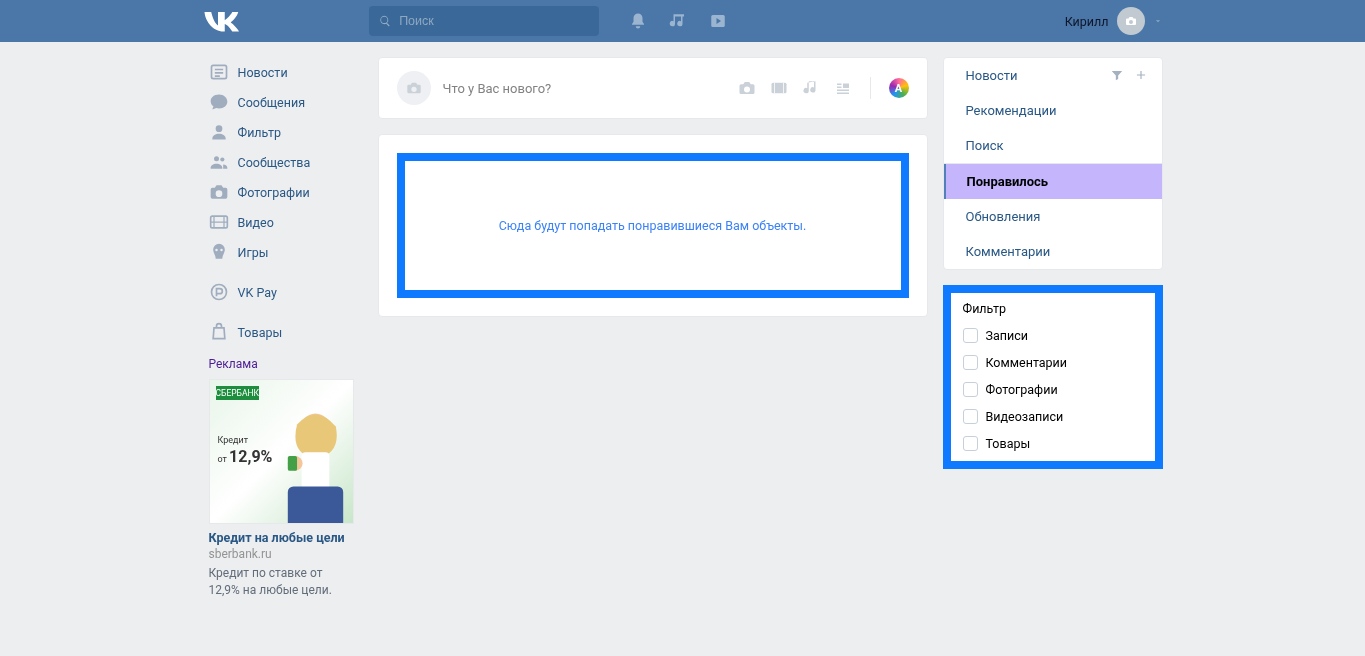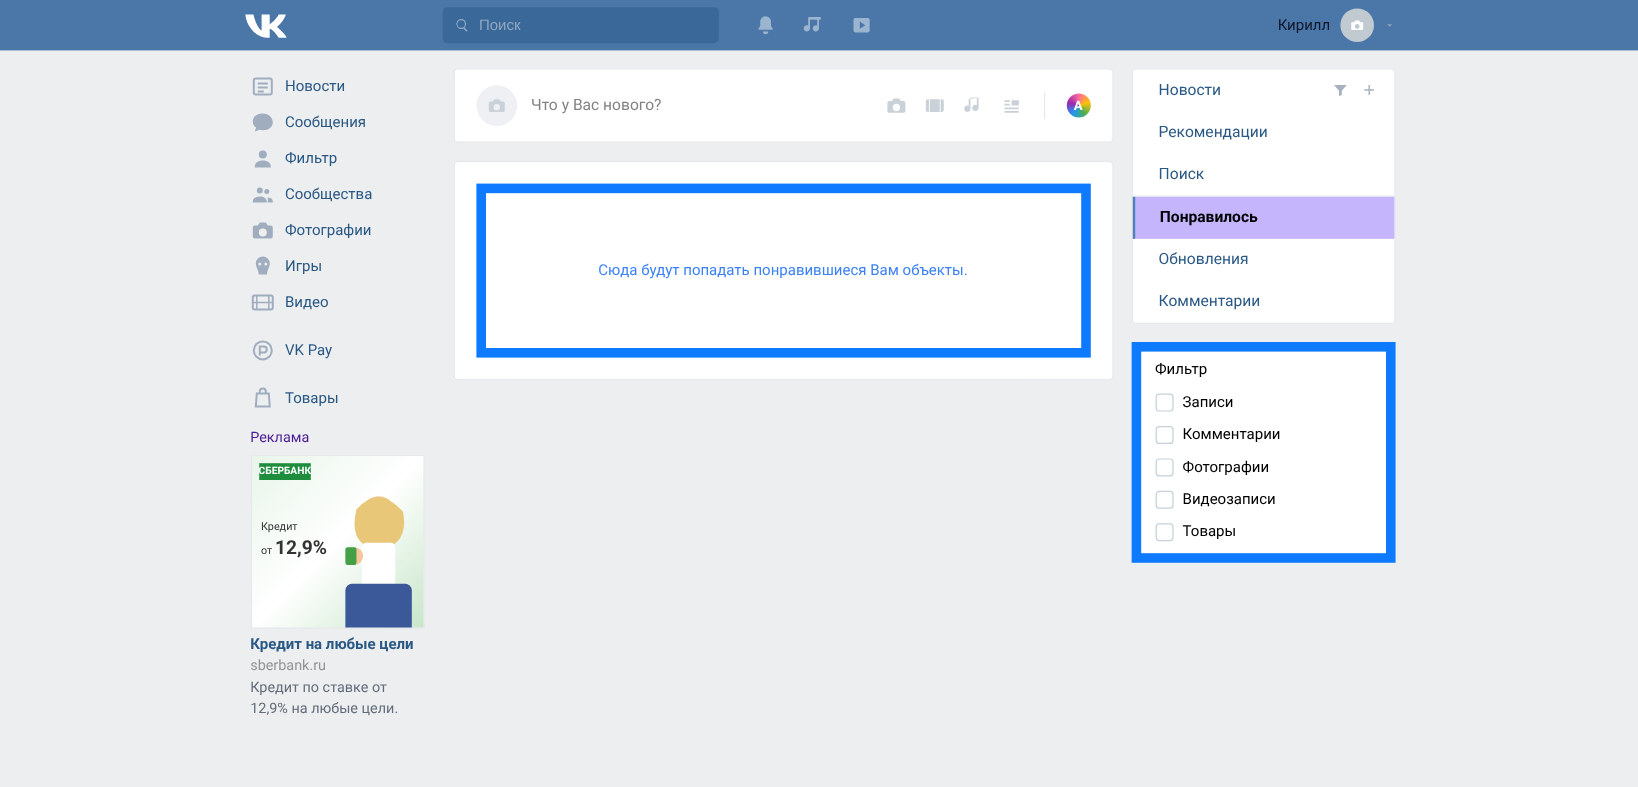--- a/index.html
+++ b/index.html
@@ -92,21 +92,21 @@
     .ad-img {
       width: 145px; height: 145px;
       background: linear-gradient(135deg,#e8f5e9 0%, #fff 50%, #c8e6c9 100%);
       border: 1px solid #e7e8ec;
       position: relative;
       overflow: hidden;
     }
     .ad-brand {
       position: absolute; top: 6px; left: 6px;
       background: #1e8e3e; color: #fff;
-      font-size: 8.5px; font-weight: bold;
+      font-size: 8.5px; font-weight: normal;
       padding: 2px 0;
     }
     .ad-rate {
       position: absolute; top: 55px; left: 8px;
       color: #333; font-size: 9px; line-height: 1.3;
     }
     .ad-rate b { font-size: 16px; }
     .ad-person {
       position: absolute; right: -10px; bottom: -5px;
       width: 95px; height: 120px;
@@ -253,30 +253,30 @@
         <span>Сообщества</span>
       </a>
     <a class="nav-item">
         <svg viewBox="0 0 24 24">
           <path d="M4 7h3l2-3h6l2 3h3a2 2 0 012 2v9a2 2 0 01-2 2H4a2 2 0 01-2-2V9a2 2 0 012-2zm8 3a4 4 0 100 8 4 4 0 000-8z"></path>
         </svg>
         <span>Фотографии</span>
       </a>
     <a class="nav-item">
         <svg viewBox="0 0 24 24">
-          <path d="M12 2a7 7 0 017 7c0 4-3 7-3 11H8c0-4-3-7-3-11a7 7 0 017-7zm-3 6a1.5 1.5 0 100 3 1.5 1.5 0 000-3zm6 0a1.5 1.5 0 100 3 1.5 1.5 0 000-3z"></path>
-        </svg>
-        <span>Игры</span>
-      </a>
-    <a class="nav-item">
-        <svg viewBox="0 0 24 24">
           <rect x="2" y="5" width="20" height="14" rx="2" fill="none" stroke="#a0adbf" stroke-width="2"></rect>
           <path d="M6 5v14M18 5v14M2 12h20" stroke="#a0adbf" stroke-width="1.5"></path>
         </svg>
         <span>Видео</span>
+      </a>
+    <a class="nav-item">
+        <svg viewBox="0 0 24 24">
+          <path d="M12 2a7 7 0 017 7c0 4-3 7-3 11H8c0-4-3-7-3-11a7 7 0 017-7zm-3 6a1.5 1.5 0 100 3 1.5 1.5 0 000-3zm6 0a1.5 1.5 0 100 3 1.5 1.5 0 000-3z"></path>
+        </svg>
+        <span>Игры</span>
       </a>
     <div class="nav-sep"></div>
     <a class="nav-item">
         <svg viewBox="0 0 24 24">
           <circle cx="12" cy="12" r="9" fill="none" stroke="#a0adbf" stroke-width="2"></circle>
           <path d="M9 8h4a3 3 0 010 6H9zm0 0v9" stroke="#a0adbf" stroke-width="2" fill="none"></path>
         </svg>
         <span>VK Pay</span>
       </a>
     <div class="nav-sep"></div>

